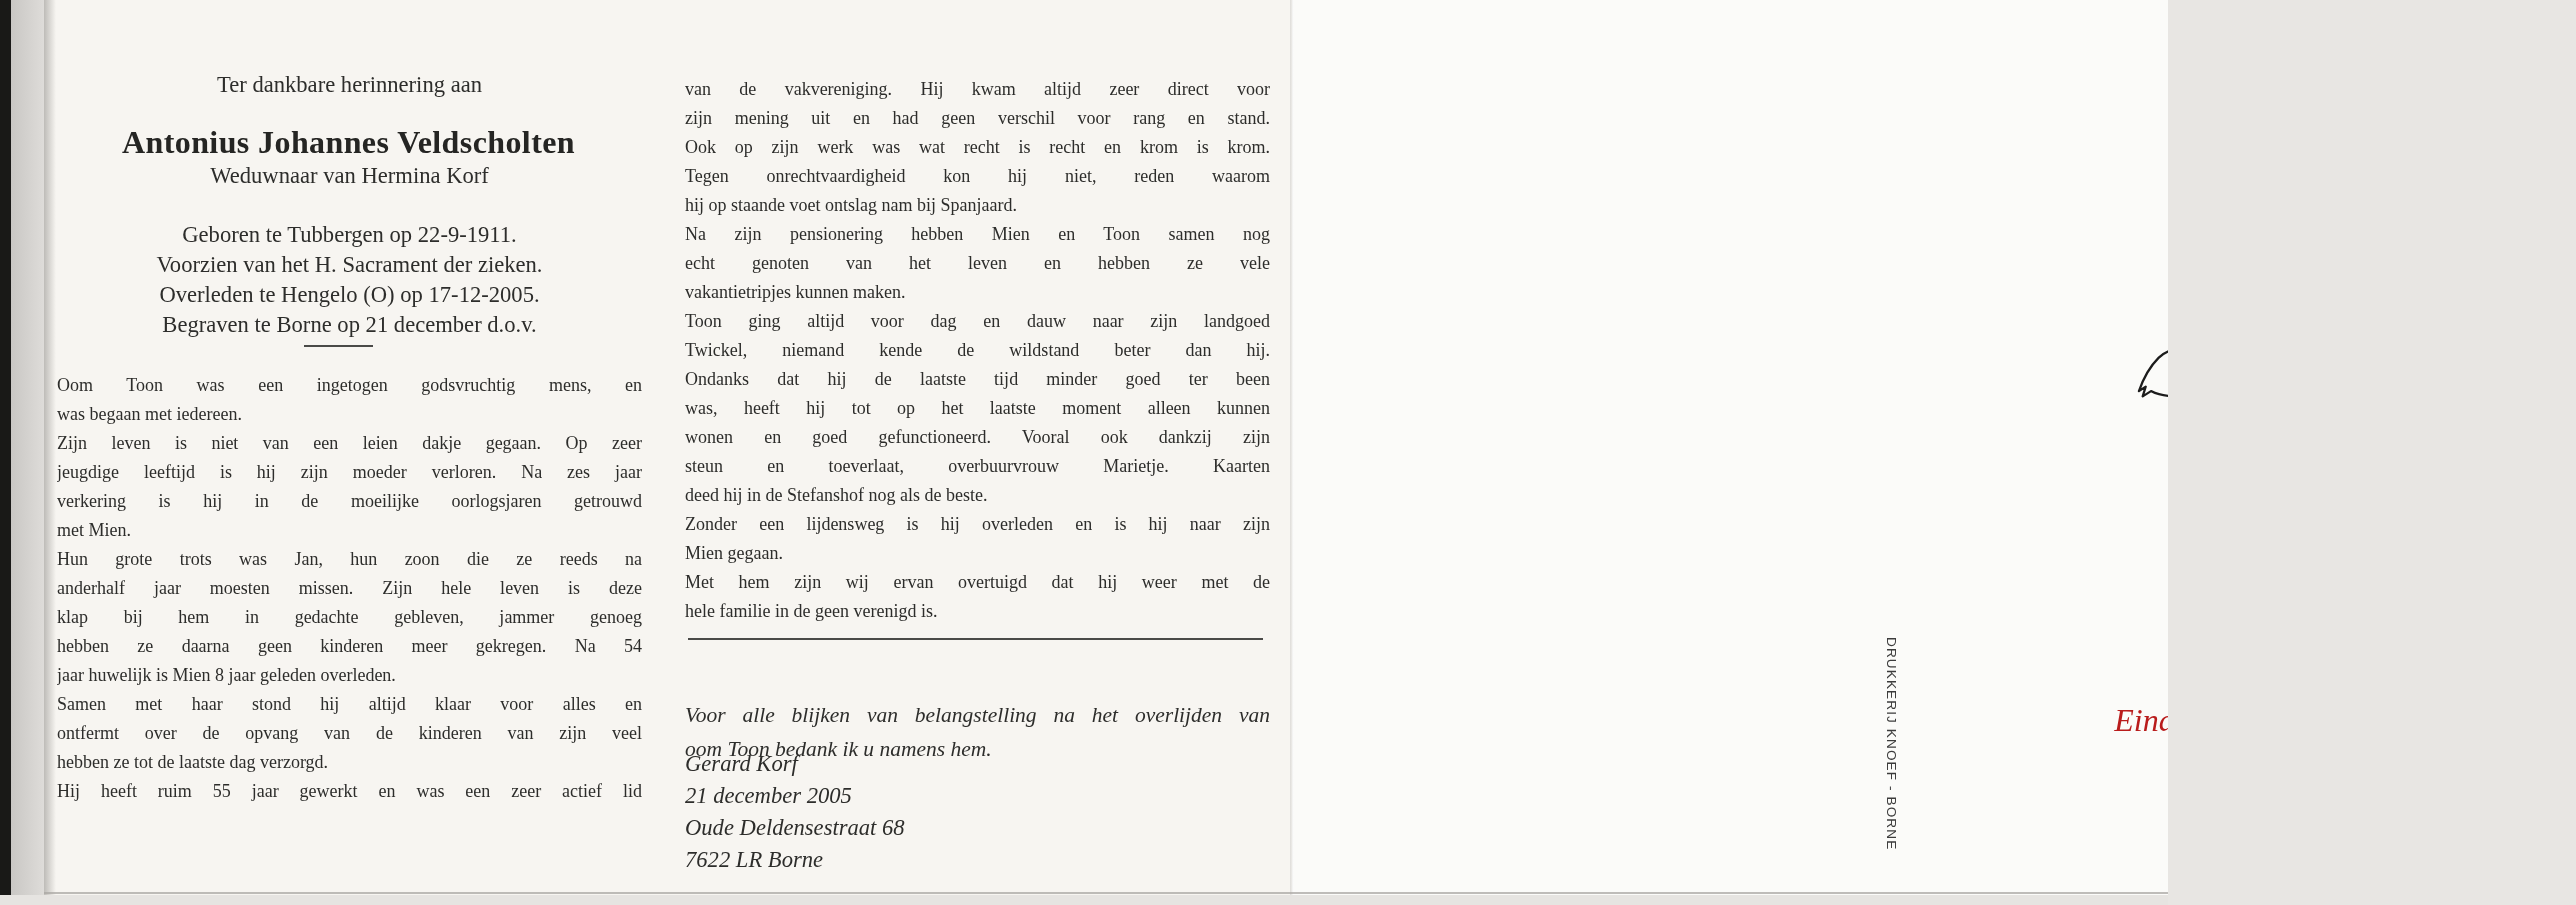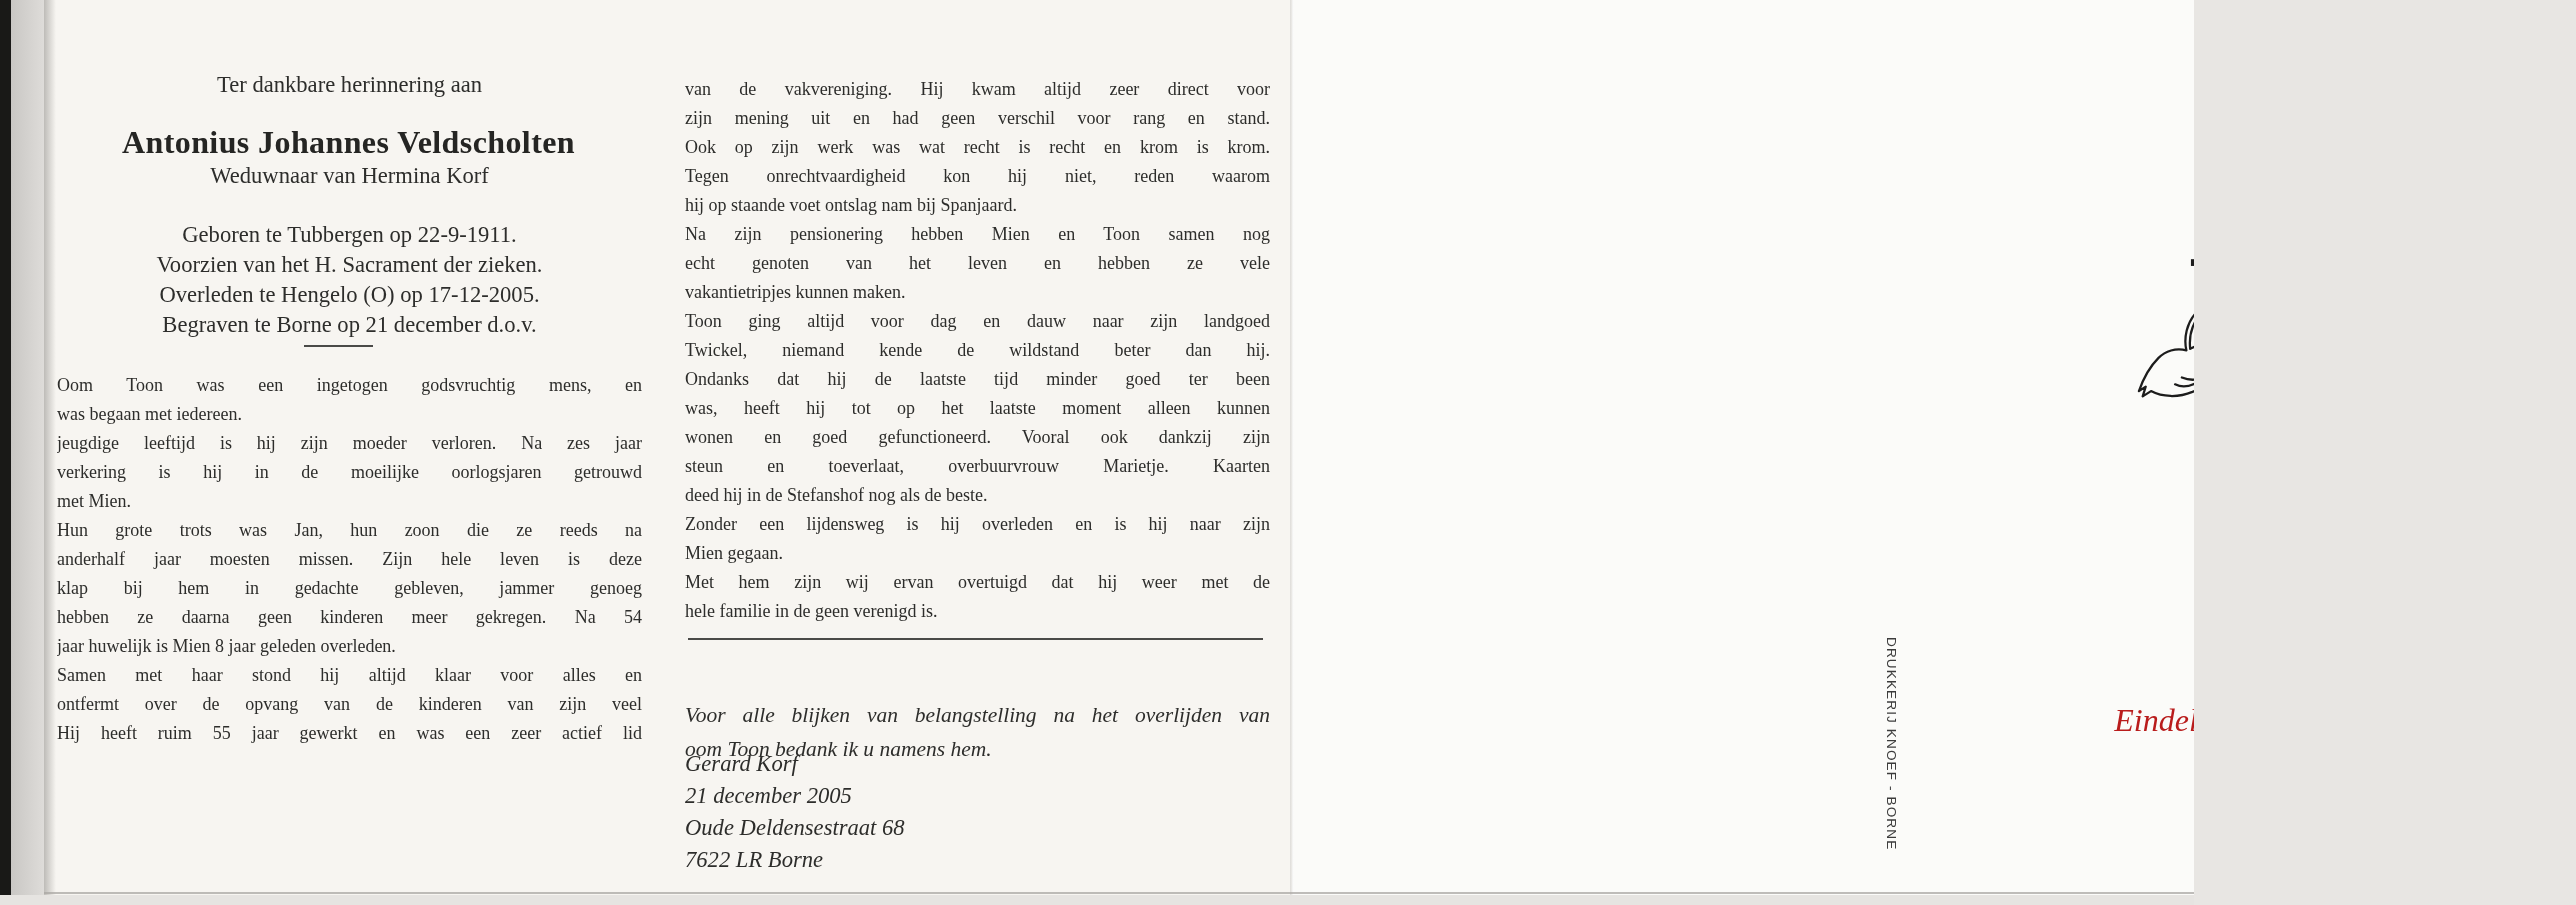--- a/index.html
+++ b/index.html
@@ -1,20 +1,19 @@
 <!DOCTYPE html>
 <html style="font-size:12px"><head>
 <meta charset="utf-8">
 <style>
   html,body { margin:0; padding:0; background:#e8e6e3; }
   #scan {
     position:relative; width:2168px; height:905px; overflow:hidden;
     font-family:"Liberation Serif","DejaVu Serif",serif; color:#2d2d2b;
     background:#e8e6e3;
-    padding-left:26px;
   }
   .abs { position:absolute; }
 
   
   #edge-dark   { left:0; top:0; width:10.6px; height:905px; background:#191917; }
   #edge-gray   { left:10.6px; top:0; width:33px; height:905px; background:linear-gradient(90deg,#c9c7c4,#dedcd9); }
   #card-left   { left:44px; top:0; width:1248px; height:895px; background:#f7f5f1; }
   #card-right  { left:1292px; top:0; width:1265px; height:895px; background:#fbfbf9; }
   #card-fold   { left:1290px; top:0; width:3.8px; height:895px;
                  background:linear-gradient(90deg,rgba(0,0,0,0.10),rgba(255,255,255,0.65)); }
@@ -77,30 +76,32 @@
     <div>Voorzien van het H. Sacrament der zieken.</div>
     <div>Overleden te Hengelo (O) op 17-12-2005.</div>
     <div>Begraven te Borne op 21 december d.o.v.</div>
   </div>
 
   <div class="abs rule" id="rule-1"></div>
 
   <div class="abs bcol" id="col1">
     <div class="bline">Oom Toon was een ingetogen godsvruchtig mens, en</div>
     <div class="bline pend">was begaan met iedereen.</div>
+    <div class="bline">Zijn leven is niet van een leien dakje gegaan. Op zeer</div>
     <div class="bline">jeugdige leeftijd is hij zijn moeder verloren. Na zes jaar</div>
     <div class="bline">verkering is hij in de moeilijke oorlogsjaren getrouwd</div>
     <div class="bline pend">met Mien.</div>
     <div class="bline">Hun grote trots was Jan, hun zoon die ze reeds na</div>
     <div class="bline">anderhalf jaar moesten missen. Zijn hele leven is deze</div>
     <div class="bline">klap bij hem in gedachte gebleven, jammer genoeg</div>
     <div class="bline">hebben ze daarna geen kinderen meer gekregen. Na 54</div>
     <div class="bline pend">jaar huwelijk is Mien 8 jaar geleden overleden.</div>
     <div class="bline">Samen met haar stond hij altijd klaar voor alles en</div>
     <div class="bline">ontfermt over de opvang van de kinderen van zijn veel</div>
+    <div class="bline pend">hebben ze tot de laatste dag verzorgd.</div>
     <div class="bline">Hij heeft ruim 55 jaar gewerkt en was een zeer actief lid</div>
   </div>
 
   <div class="abs bcol" id="col2">
     <div class="bline">van de vakvereniging. Hij kwam altijd zeer direct voor</div>
     <div class="bline">zijn mening uit en had geen verschil voor rang en stand.</div>
     <div class="bline">Ook op zijn werk was wat recht is recht en krom is krom.</div>
     <div class="bline">Tegen onrechtvaardigheid kon hij niet, reden waarom</div>
     <div class="bline pend">hij op staande voet ontslag nam bij Spanjaard.</div>
     <div class="bline">Na zijn pensionering hebben Mien en Toon samen nog</div>

